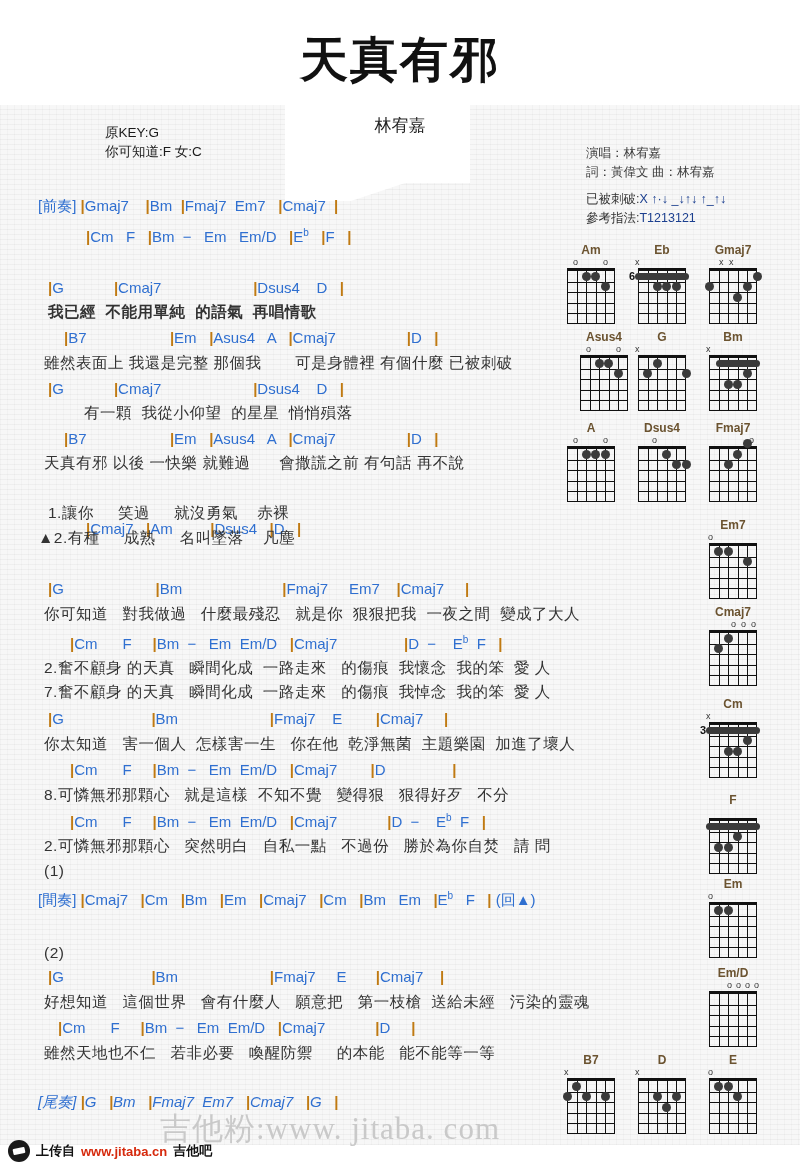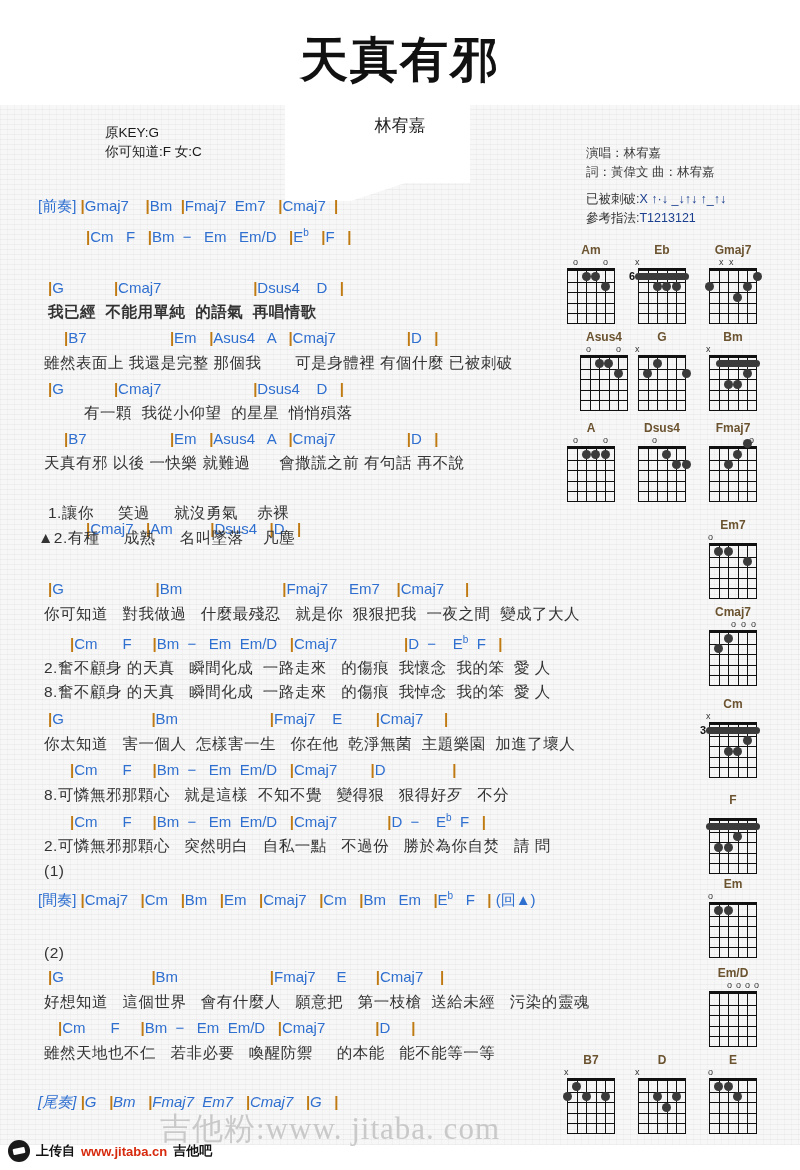--- a/index.html
+++ b/index.html
@@ -119,21 +119,21 @@
     <div class="line lyricline" style="top: 403px; left: 48px; margin-left: 36px;">有一顆  我從小仰望  的星星  悄悄殞落</div>
     <div class="line chordline" style="top: 430px; left: 64px;"><span class="bar">|</span>B7                    <span class="bar">|</span>Em   <span class="bar">|</span>Asus4   A   <span class="bar">|</span>Cmaj7                 <span class="bar">|</span>D   <span class="bar">|</span></div>
     <div class="line lyricline" style="top: 453px; left: 44px;">天真有邪 以後 一快樂 就難過      會撒謊之前 有句話 再不說</div>
     <div class="line chordline" style="top: 480px; left: 86px; margin-top: 40px;"><span class="bar">|</span>Cmaj7   <span class="bar">|</span>Am         <span class="bar">|</span>Dsus4   <span class="bar">|</span>D   <span class="bar">|</span></div>
     <div class="line lyricline" style="top: 503px; left: 48px;">1.讓你     笑過     就沒勇氣    赤裸</div>
     <div class="line lyricline" style="top: 528px; left: 38px;">▲2.有種     成熟     名叫墜落    凡塵</div>
     <div class="line chordline" style="top: 580px; left: 48px;"><span class="bar">|</span>G                      <span class="bar">|</span>Bm                        <span class="bar">|</span>Fmaj7     Em7    <span class="bar">|</span>Cmaj7     <span class="bar">|</span></div>
     <div class="line lyricline" style="top: 604px; left: 44px;">你可知道   對我做過   什麼最殘忍   就是你  狠狠把我  一夜之間  變成了大人</div>
     <div class="line chordline" style="top: 634px; left: 70px;"><span class="bar">|</span>Cm      F     <span class="bar">|</span>Bm  −   Em  Em/D   <span class="bar">|</span>Cmaj7                <span class="bar">|</span>D  −    E<span class="sup">b</span>  F   <span class="bar">|</span></div>
     <div class="line lyricline" style="top: 658px; left: 44px;">2.奮不顧身 的天真   瞬間化成  一路走來   的傷痕  我懷念  我的笨  愛 人</div>
-    <div class="line lyricline" style="top: 682px; left: 44px;">8.奮不顧身 的天真   瞬間化成  一路走來   的傷痕  我悼念  我的笨  愛 人</div>
+    <div class="line lyricline" style="top: 682px; left: 44px;">7.奮不顧身 的天真   瞬間化成  一路走來   的傷痕  我悼念  我的笨  愛 人</div>
     <div class="line chordline" style="top: 710px; left: 48px;"><span class="bar">|</span>G                     <span class="bar">|</span>Bm                      <span class="bar">|</span>Fmaj7    E        <span class="bar">|</span>Cmaj7     <span class="bar">|</span></div>
     <div class="line lyricline" style="top: 734px; left: 44px;">你太知道   害一個人  怎樣害一生   你在他  乾淨無菌  主題樂園  加進了壞人</div>
     <div class="line chordline" style="top: 761px; left: 70px;"><span class="bar">|</span>Cm      F     <span class="bar">|</span>Bm  −   Em  Em/D   <span class="bar">|</span>Cmaj7        <span class="bar">|</span>D                <span class="bar">|</span></div>
     <div class="line lyricline" style="top: 785px; left: 44px;">8.可憐無邪那顆心   就是這樣  不知不覺   變得狠   狠得好歹   不分</div>
     <div class="line chordline" style="top: 812px; left: 70px;"><span class="bar">|</span>Cm      F     <span class="bar">|</span>Bm  −   Em  Em/D   <span class="bar">|</span>Cmaj7            <span class="bar">|</span>D  −    E<span class="sup">b</span>  F   <span class="bar">|</span></div>
     <div class="line lyricline" style="top: 836px; left: 44px;">2.可憐無邪那顆心   突然明白   自私一點   不過份   勝於為你自焚   請 問</div>
     <div class="line lyricline" style="top: 862px; left: 44px;">(1)</div>
     <div class="line chordline" style="top: 890px; left: 38px;">[間奏] <span class="bar">|</span>Cmaj7   <span class="bar">|</span>Cm   <span class="bar">|</span>Bm   <span class="bar">|</span>Em   <span class="bar">|</span>Cmaj7   <span class="bar">|</span>Cm   <span class="bar">|</span>Bm   Em   <span class="bar">|</span>E<span class="sup">b</span>   F   <span class="bar">|</span> (回▲)</div>
     <div class="line lyricline" style="top: 944px; left: 44px;">(2)</div>
     <div class="line chordline" style="top: 968px; left: 48px;"><span class="bar">|</span>G                     <span class="bar">|</span>Bm                      <span class="bar">|</span>Fmaj7     E       <span class="bar">|</span>Cmaj7    <span class="bar">|</span></div>

